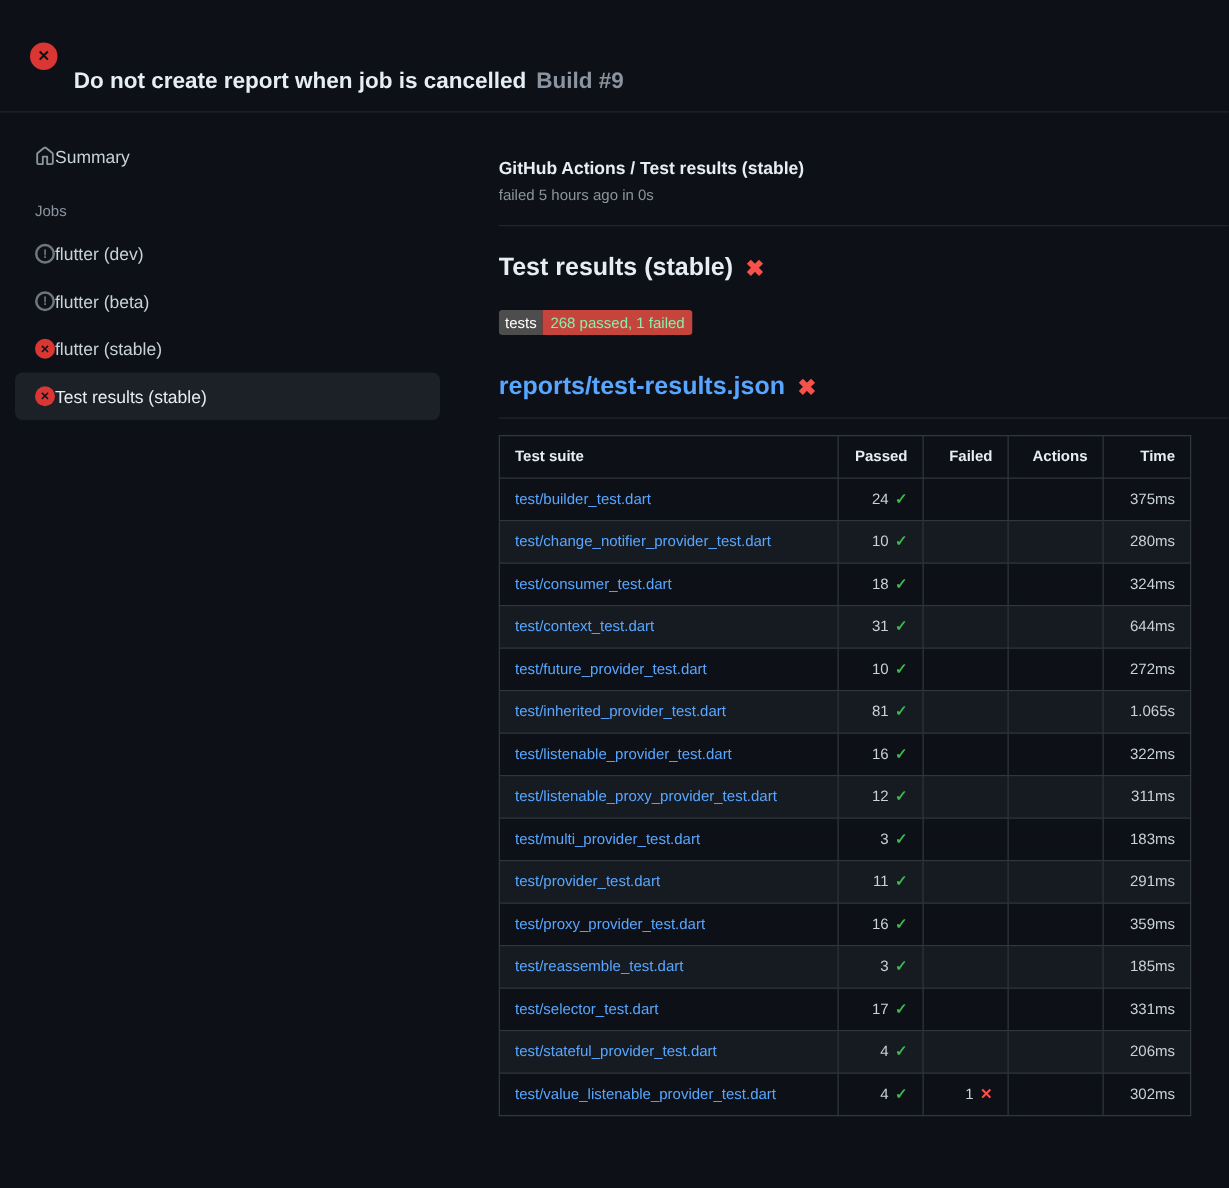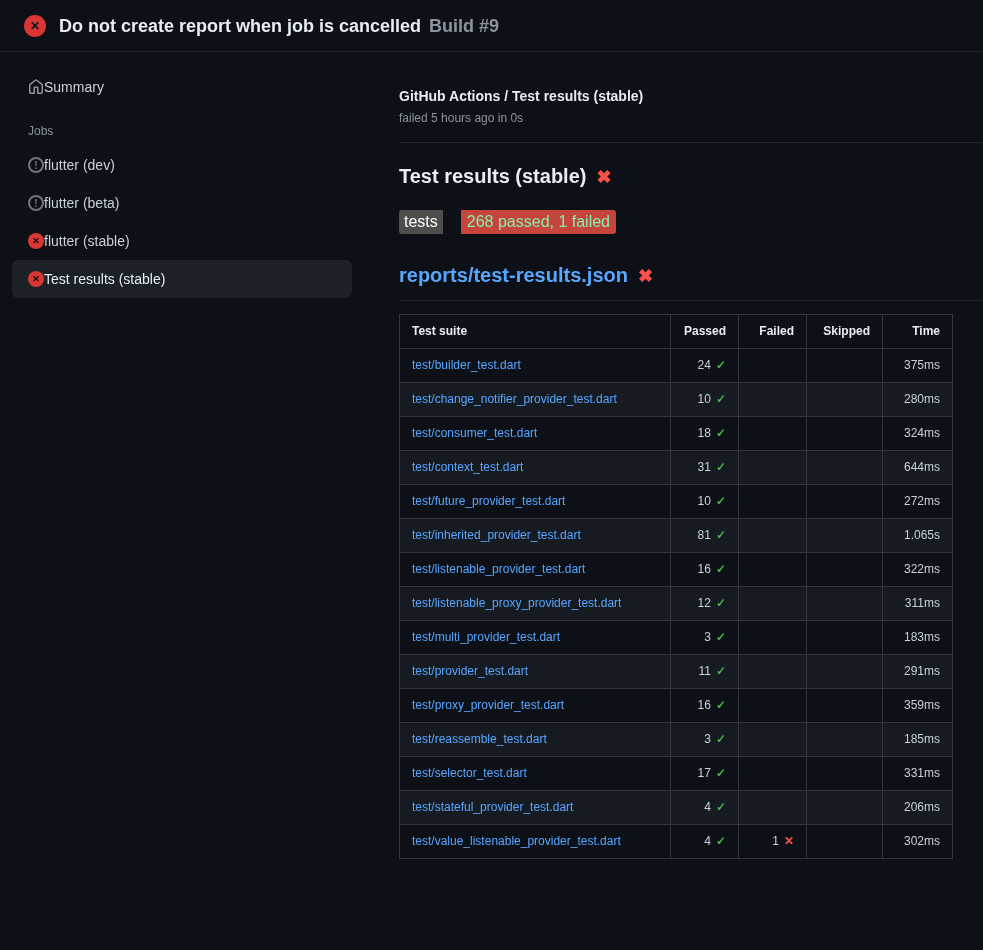--- a/index.html
+++ b/index.html
@@ -9,21 +9,21 @@
     color:#c9d1d9;
     font-family:"Liberation Sans", sans-serif;
     font-size:14px;
   }
   
   .topbar {
     display:flex; align-items:center; gap:13px;
     padding:15px 24px 14px 24px;
     border-bottom:1px solid #21262d;
   }
-  .topbar h1 { font-size:18px; font-weight:700; color:#e6edf3; display:flex; gap:8px; align-items:baseline;}
+  .topbar h1 { font-size:18px; font-weight:700; color:#e6edf3; display:flex; gap:8px; align-items:baseline;margin-top:39px;}
   .topbar .build { color:#8b949e; font-weight:600; }
   
   .icon-fail {
     display:inline-flex; align-items:center; justify-content:center;
     border-radius:50%; background:#da3633; color:#0d1117; font-weight:700;
     flex:none;
   }
   .icon-fail.lg { width:22px; height:22px; font-size:12px; }
   .icon-fail.sm { width:16px; height:16px; font-size:9px; }
   .icon-neutral {
@@ -52,21 +52,21 @@
   .status-line { color:#8b949e; font-size:12px; margin-top:7px; }
   .divider { border:none; border-top:1px solid #21262d; margin:17px 0 0 0; }
   h2.section {
     font-size:20px; font-weight:700; color:#e6edf3;
     margin-top:22px; display:flex; align-items:center; gap:10px;
   }
   .fail-x { color:#f85149; font-weight:700; font-size:18px; line-height:1; }
   
   .badge {
     display:inline-flex; margin-top:22px;
-    font-size:16px; border-radius:3px; overflow:hidden; line-height:1;gap:18px;
+    font-size:12px; border-radius:3px; overflow:hidden; line-height:1;
   }
   .badge-label { background:#4d4d4d; color:#ffffff; padding:4px 5px; }
   .badge-value { background:#c5443c; color:#86efac; padding:4px 6px; }
   
   h2.report {
     margin-top:30px; padding-bottom:13px;
     border-bottom:1px solid #21262d;
     font-size:20px; font-weight:700;
     display:flex; align-items:center; gap:10px;
   }
@@ -165,21 +165,21 @@
           <col class="c-pass">
           <col class="c-fail">
           <col class="c-skip">
           <col class="c-time">
       </colgroup>
       <thead>
         <tr>
           <th>Test suite</th>
           <th class="col-num">Passed</th>
           <th class="col-num">Failed</th>
-          <th class="col-num">Skipped</th>
+          <th class="col-num">Actions</th>
           <th class="col-time">Time</th>
         </tr>
       </thead>
       <tbody>
           <tr>
             <td class="col-suite"><a href="#">test/builder_test.dart</a></td>
             <td class="col-num"><span>24</span><span class="check">✓</span></td>
             <td class="col-num"></td>
             <td class="col-num"></td>
             <td class="col-time">375ms</td>

